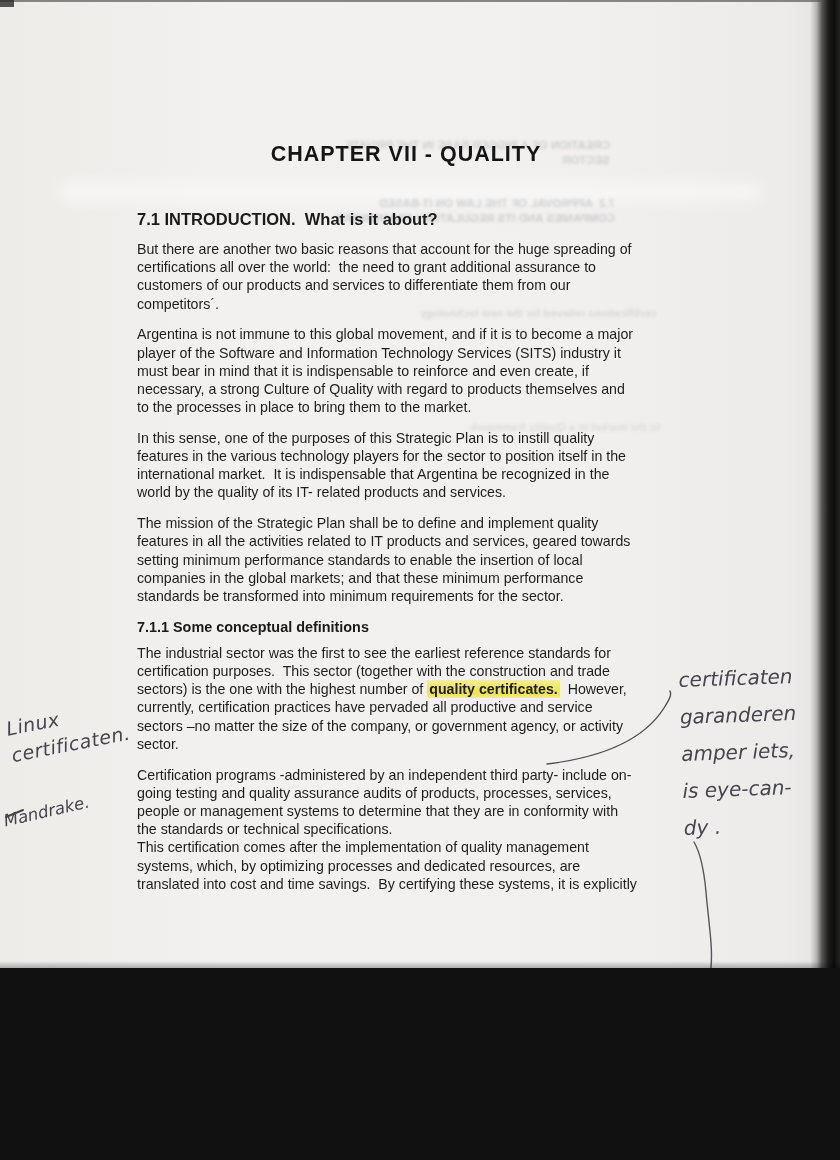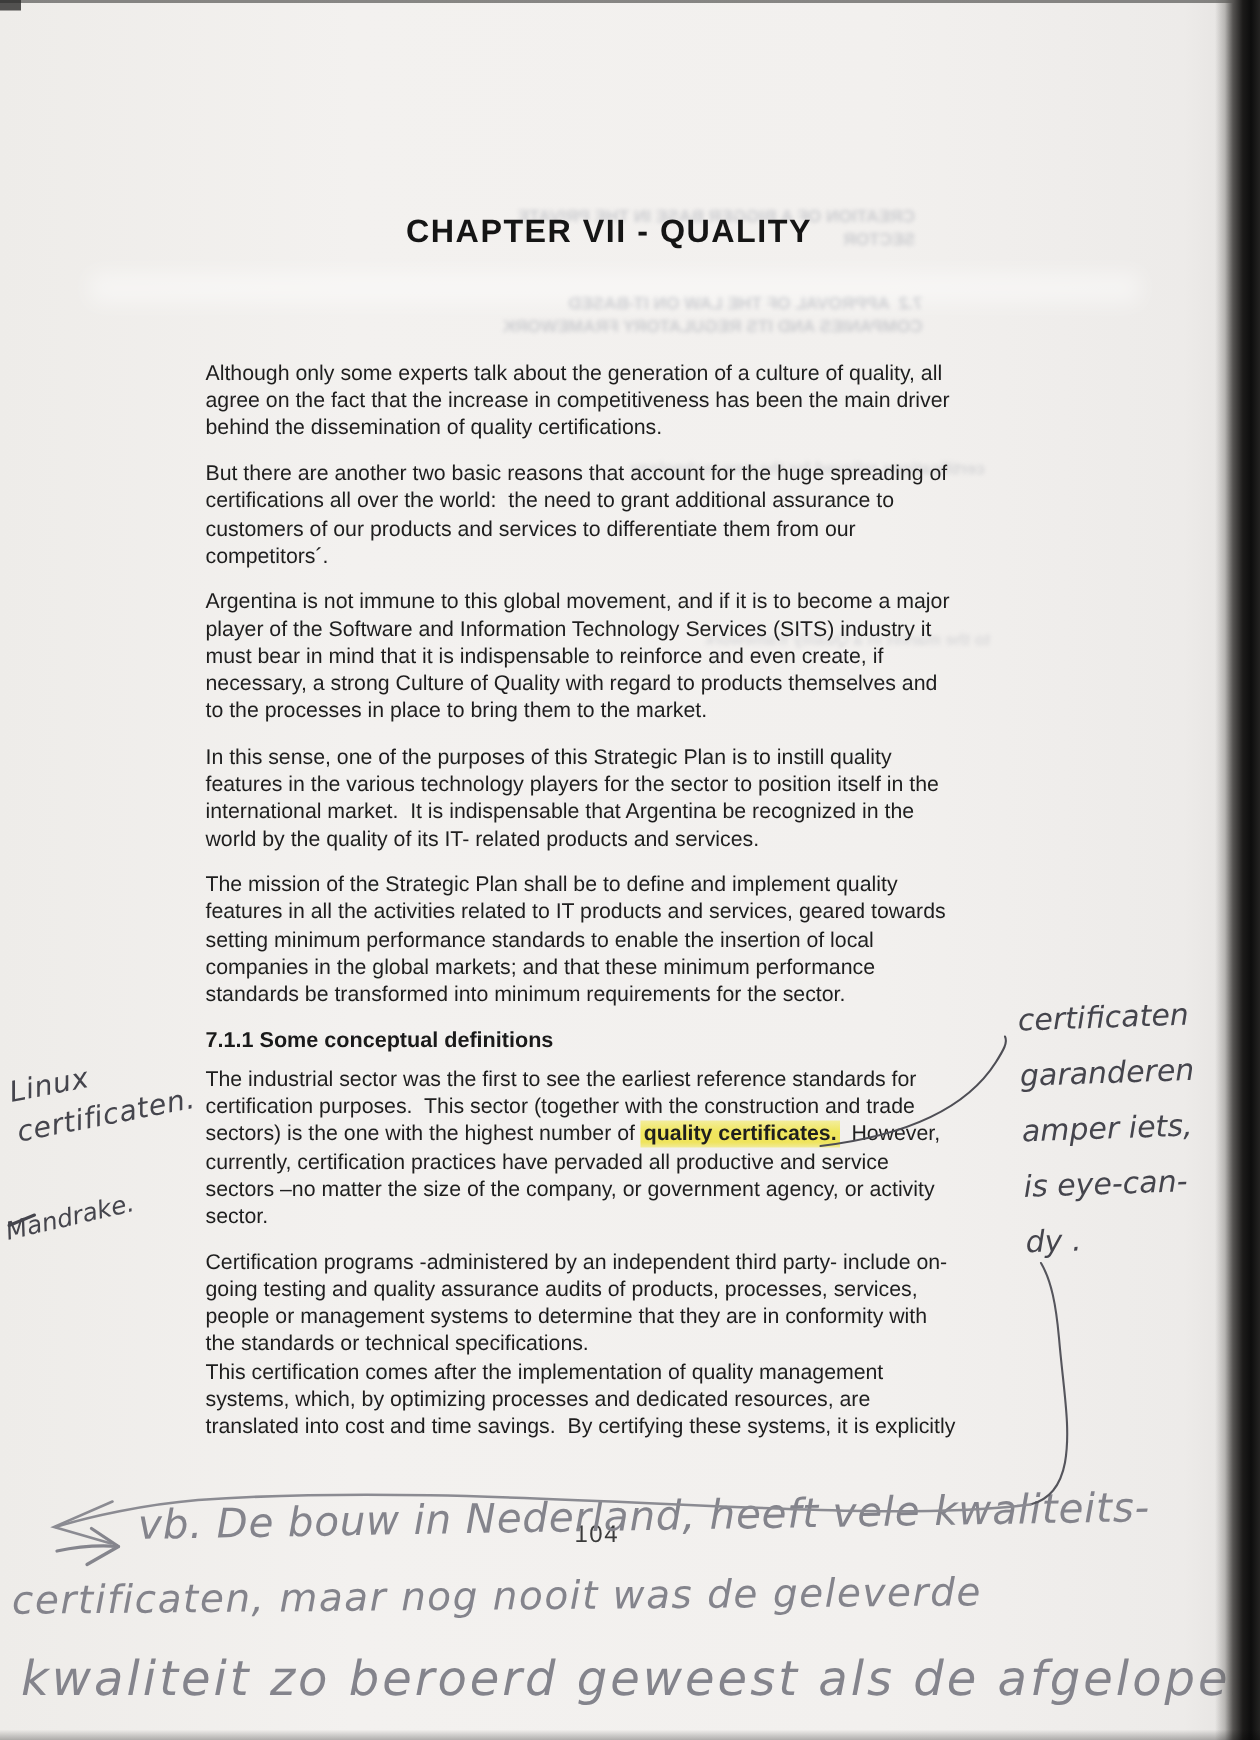--- a/index.html
+++ b/index.html
@@ -1,17 +1,17 @@
 <!DOCTYPE html>
 <html><head>
 <meta charset="utf-8">
 <style>
   html,body{margin:0;padding:0;background:#111;}
   .page{
-    position:relative;width:840px;height:1160px;overflow:hidden;
+    position:relative;width:840px;height:968px;overflow:hidden;
     background:linear-gradient(90deg,#eeece9 0%,#f3f1ef 28%,#f2f0ee 70%,#edebe9 94%,#e3e1df 99%,#d8d6d4 100%);
     font-family:"Liberation Sans",sans-serif;color:#1d1d1d;
   }
   .abs{position:absolute;}
   
   .title{left:0;top:128px;width:812px;text-align:center;font-size:21.5px;font-weight:bold;letter-spacing:1px;color:#151515;}
   .h71{left:137px;top:196px;font-size:16.5px;white-space:pre;color:#1b1b1b;}
   .column{left:137px;top:240px;width:640px;}
   .column p{margin:0 0 12.5px 0;white-space:pre;font-size:14.2px;line-height:18.2px;color:#1e1e1e;}
   .column h3{margin:2px 0 8px 0;white-space:pre;font-size:14.4px;line-height:18.2px;font-weight:bold;color:#1a1a1a;}
@@ -49,25 +49,23 @@
   <div class="abs streak"></div>
 
   <div class="abs ghost" style="left:345px;top:138px;font-size:11.5px;">CREATION OF A BIGGER BASE IN THE PRIVATE
 SECTOR</div>
   <div class="abs ghost" style="left:335px;top:196px;font-size:11.5px;">7.2  APPROVAL OF THE LAW ON IT-BASED
 COMPANIES AND ITS REGULATORY FRAMEWORK</div>
   <div class="abs ghost" style="left:420px;top:306px;font-size:11px;opacity:.28;">certifications relieved for the new technology</div>
   <div class="abs ghost" style="left:470px;top:420px;font-size:11px;opacity:.22;">to the market in a Quality framework</div>
 
   <h1 class="abs title">CHAPTER VII - QUALITY</h1>
+  <h2 class="abs h71">7.1 INTRODUCTION.  What is it about?</h2>
 
   <div class="abs column">
-    <p>Although only some experts talk about the generation of a culture of quality, all
-agree on the fact that the increase in competitiveness has been the main driver
-behind the dissemination of quality certifications.</p>
     <p><span>But there are another two basic reasons that account for the huge spreading of
 certifications all over the world:  the need to grant additional assurance to
 customers of our products and services to differentiate them from our
 </span><span class="it">competitors´.</span></p>
     <p>Argentina is not immune to this global movement, and if it is to become a major
 player of the Software and Information Technology Services (SITS) industry it
 must bear in mind that it is indispensable to reinforce and even create, if
 necessary, a strong Culture of Quality with regard to products themselves and
 to the processes in place to bring them to the market.</p>
     <p>In this sense, one of the purposes of this Strategic Plan is to instill quality

